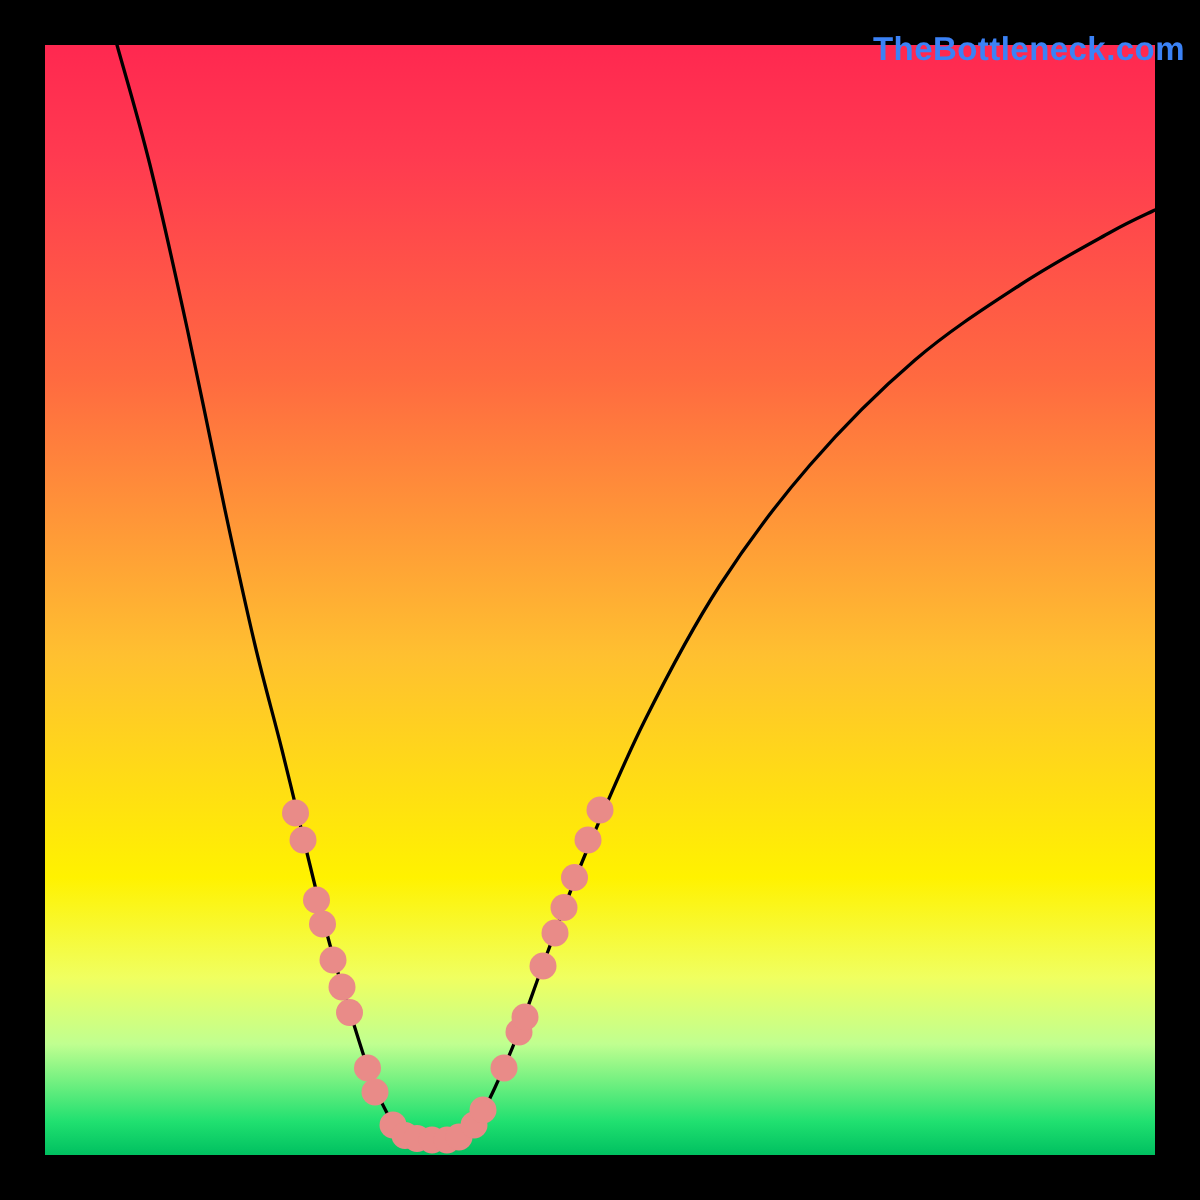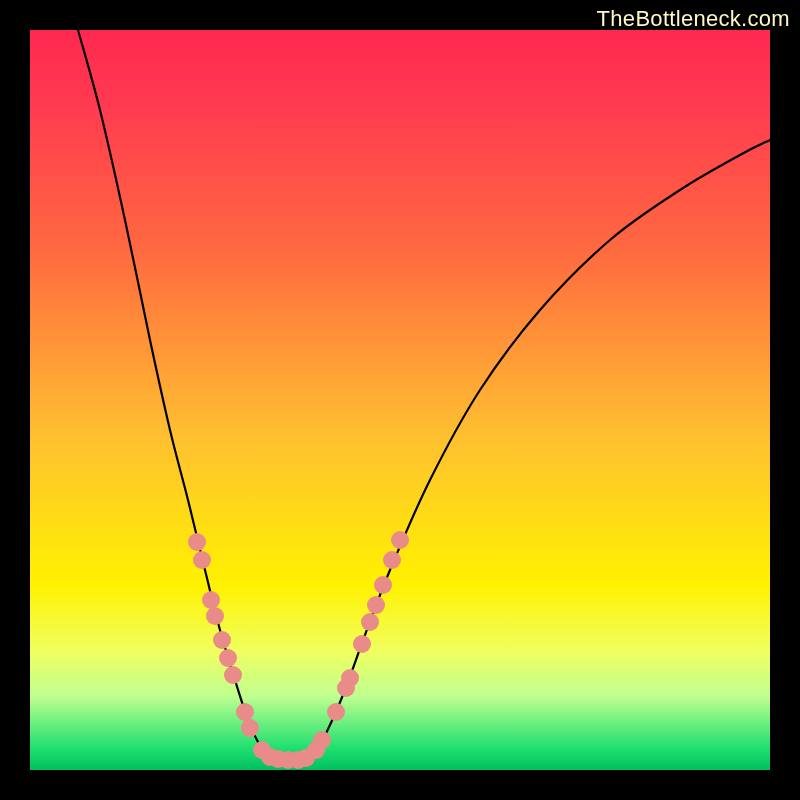--- a/index.html
+++ b/index.html
@@ -29,26 +29,26 @@
       #ffc030 55%,
       #fff200 75%,
       #f0ff60 84%,
       #c0ff90 90%,
       #20e070 97%,
       #00c060 100%
     );
   }
   .watermark {
     position: absolute;
-    top: 6px;
+    top: 20px;
     right: 10px;
-    color: #fef9c3;
+    color: #3b82f6;
     font-family: Arial, Helvetica, sans-serif;
     font-size: 22px;
-    font-weight: 400;
+    font-weight: 700;
     letter-spacing: 0.3px;
     user-select: none;
   }
   svg.curves {
     position: absolute;
     left: 0;
     top: 0;
     width: 740px;
     height: 740px;
     overflow: visible;

